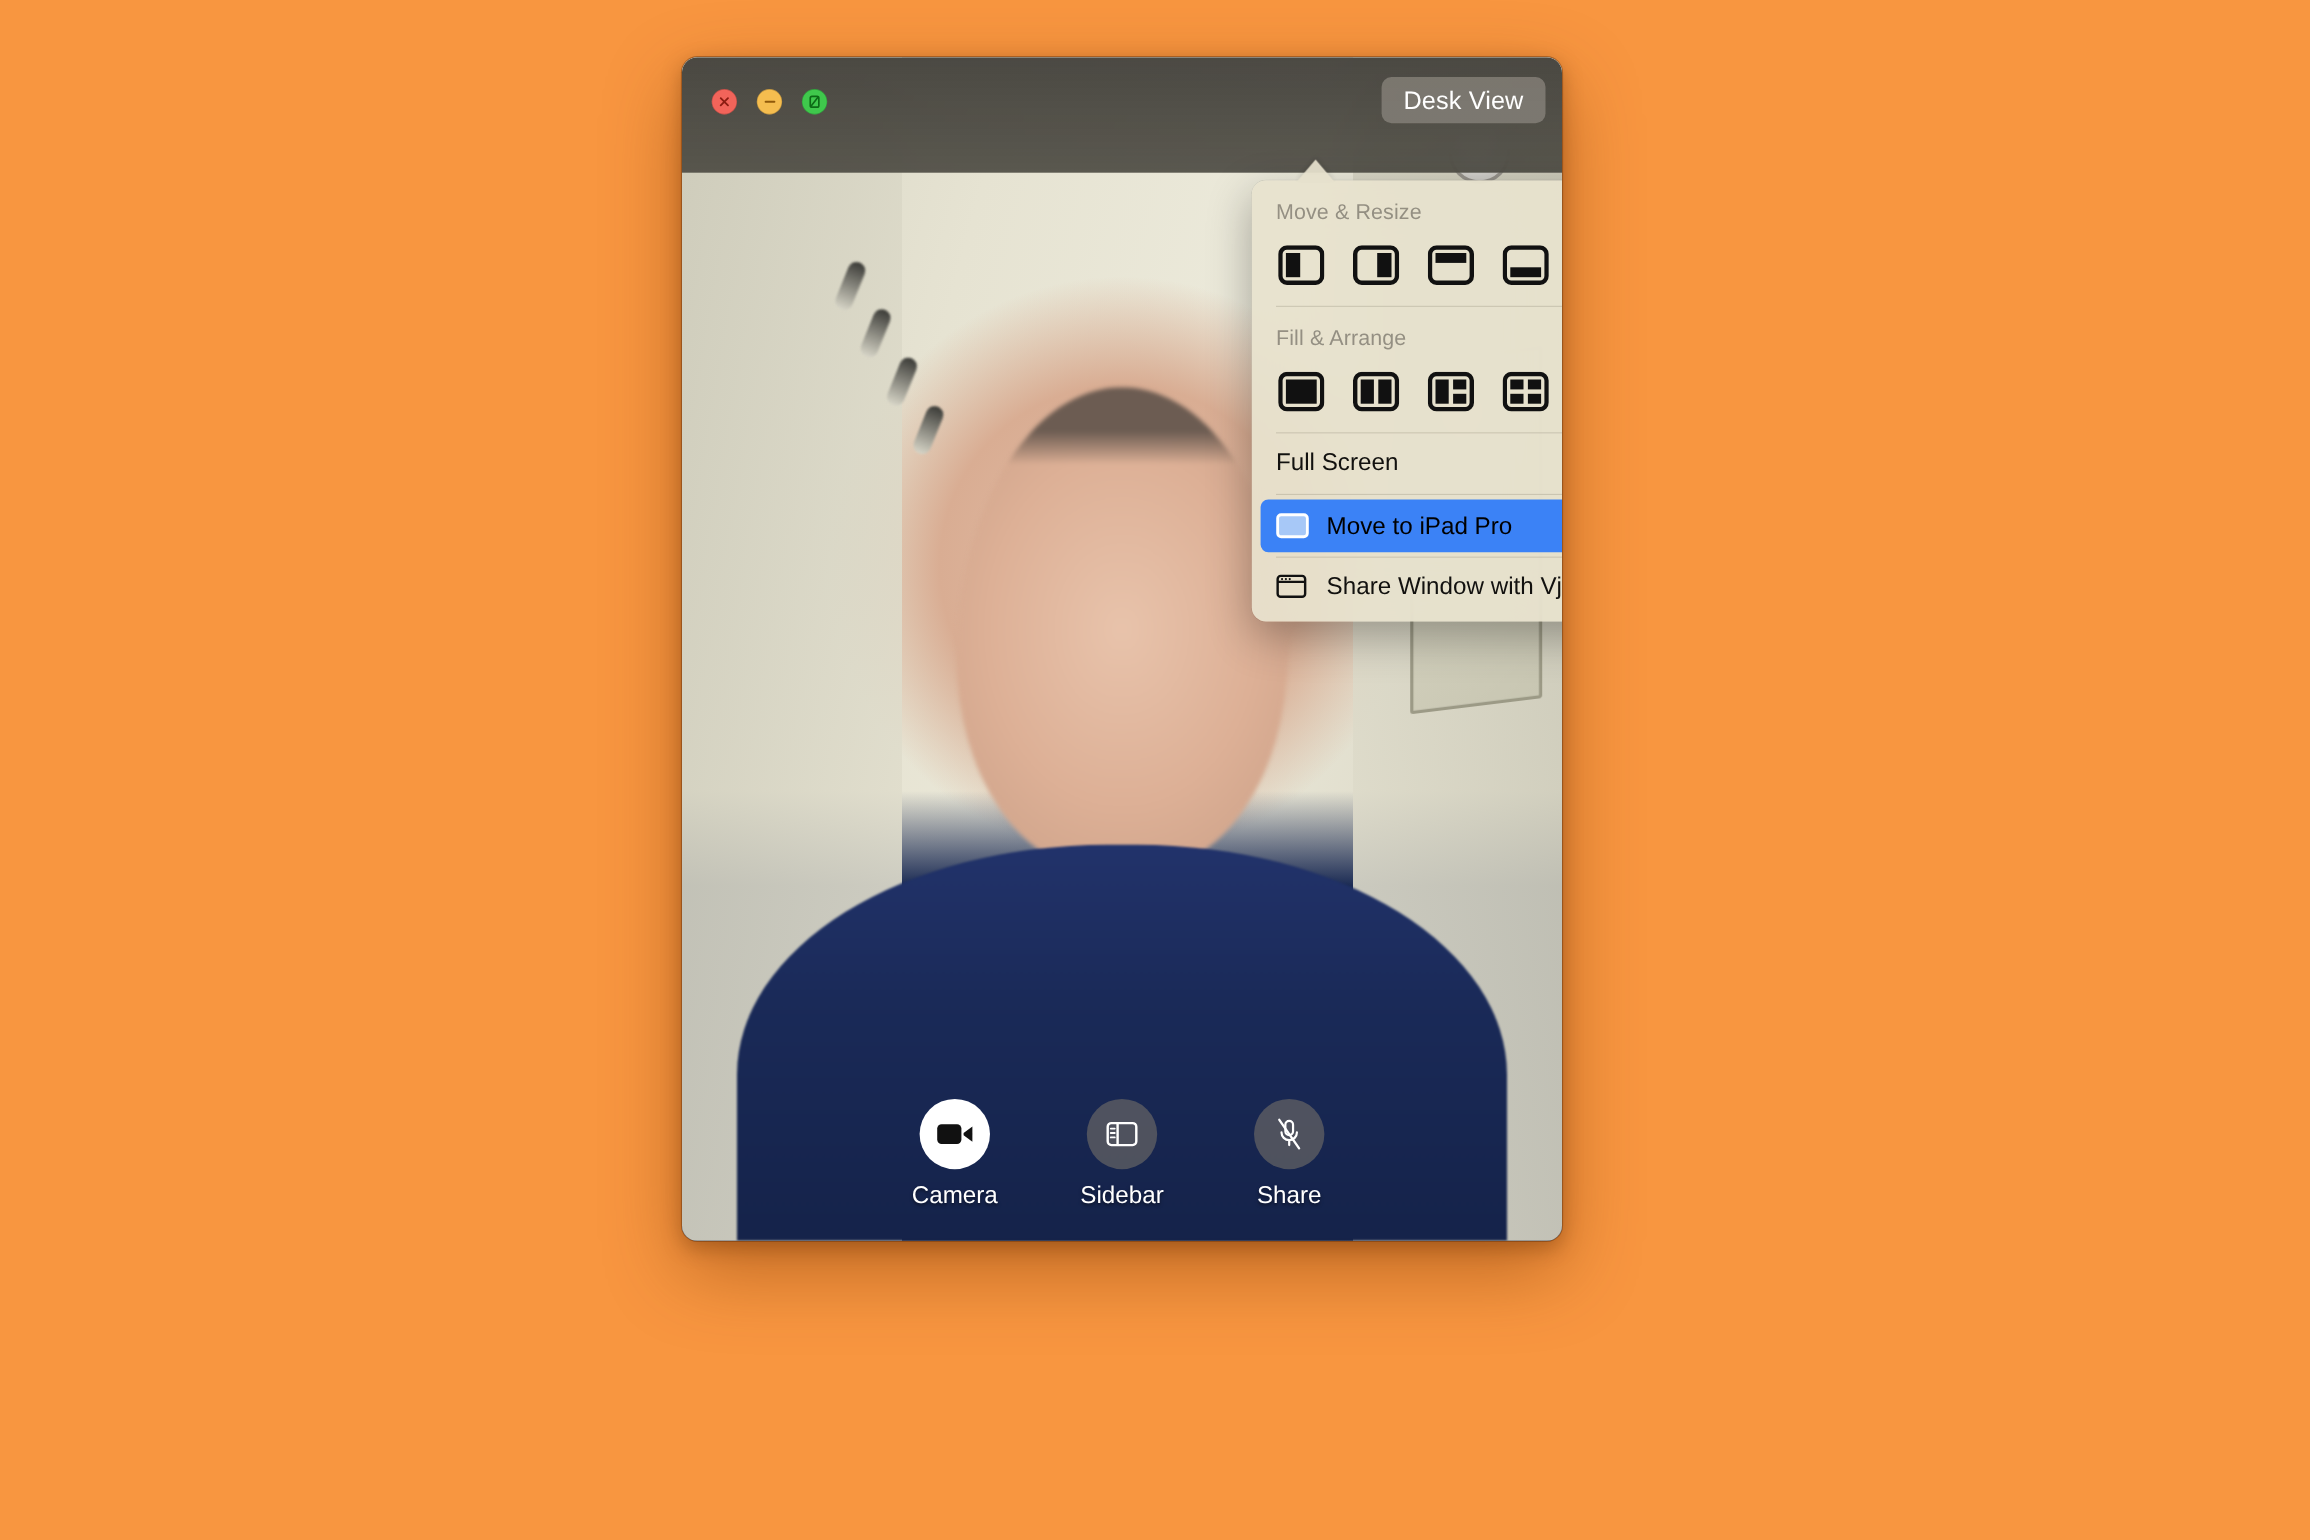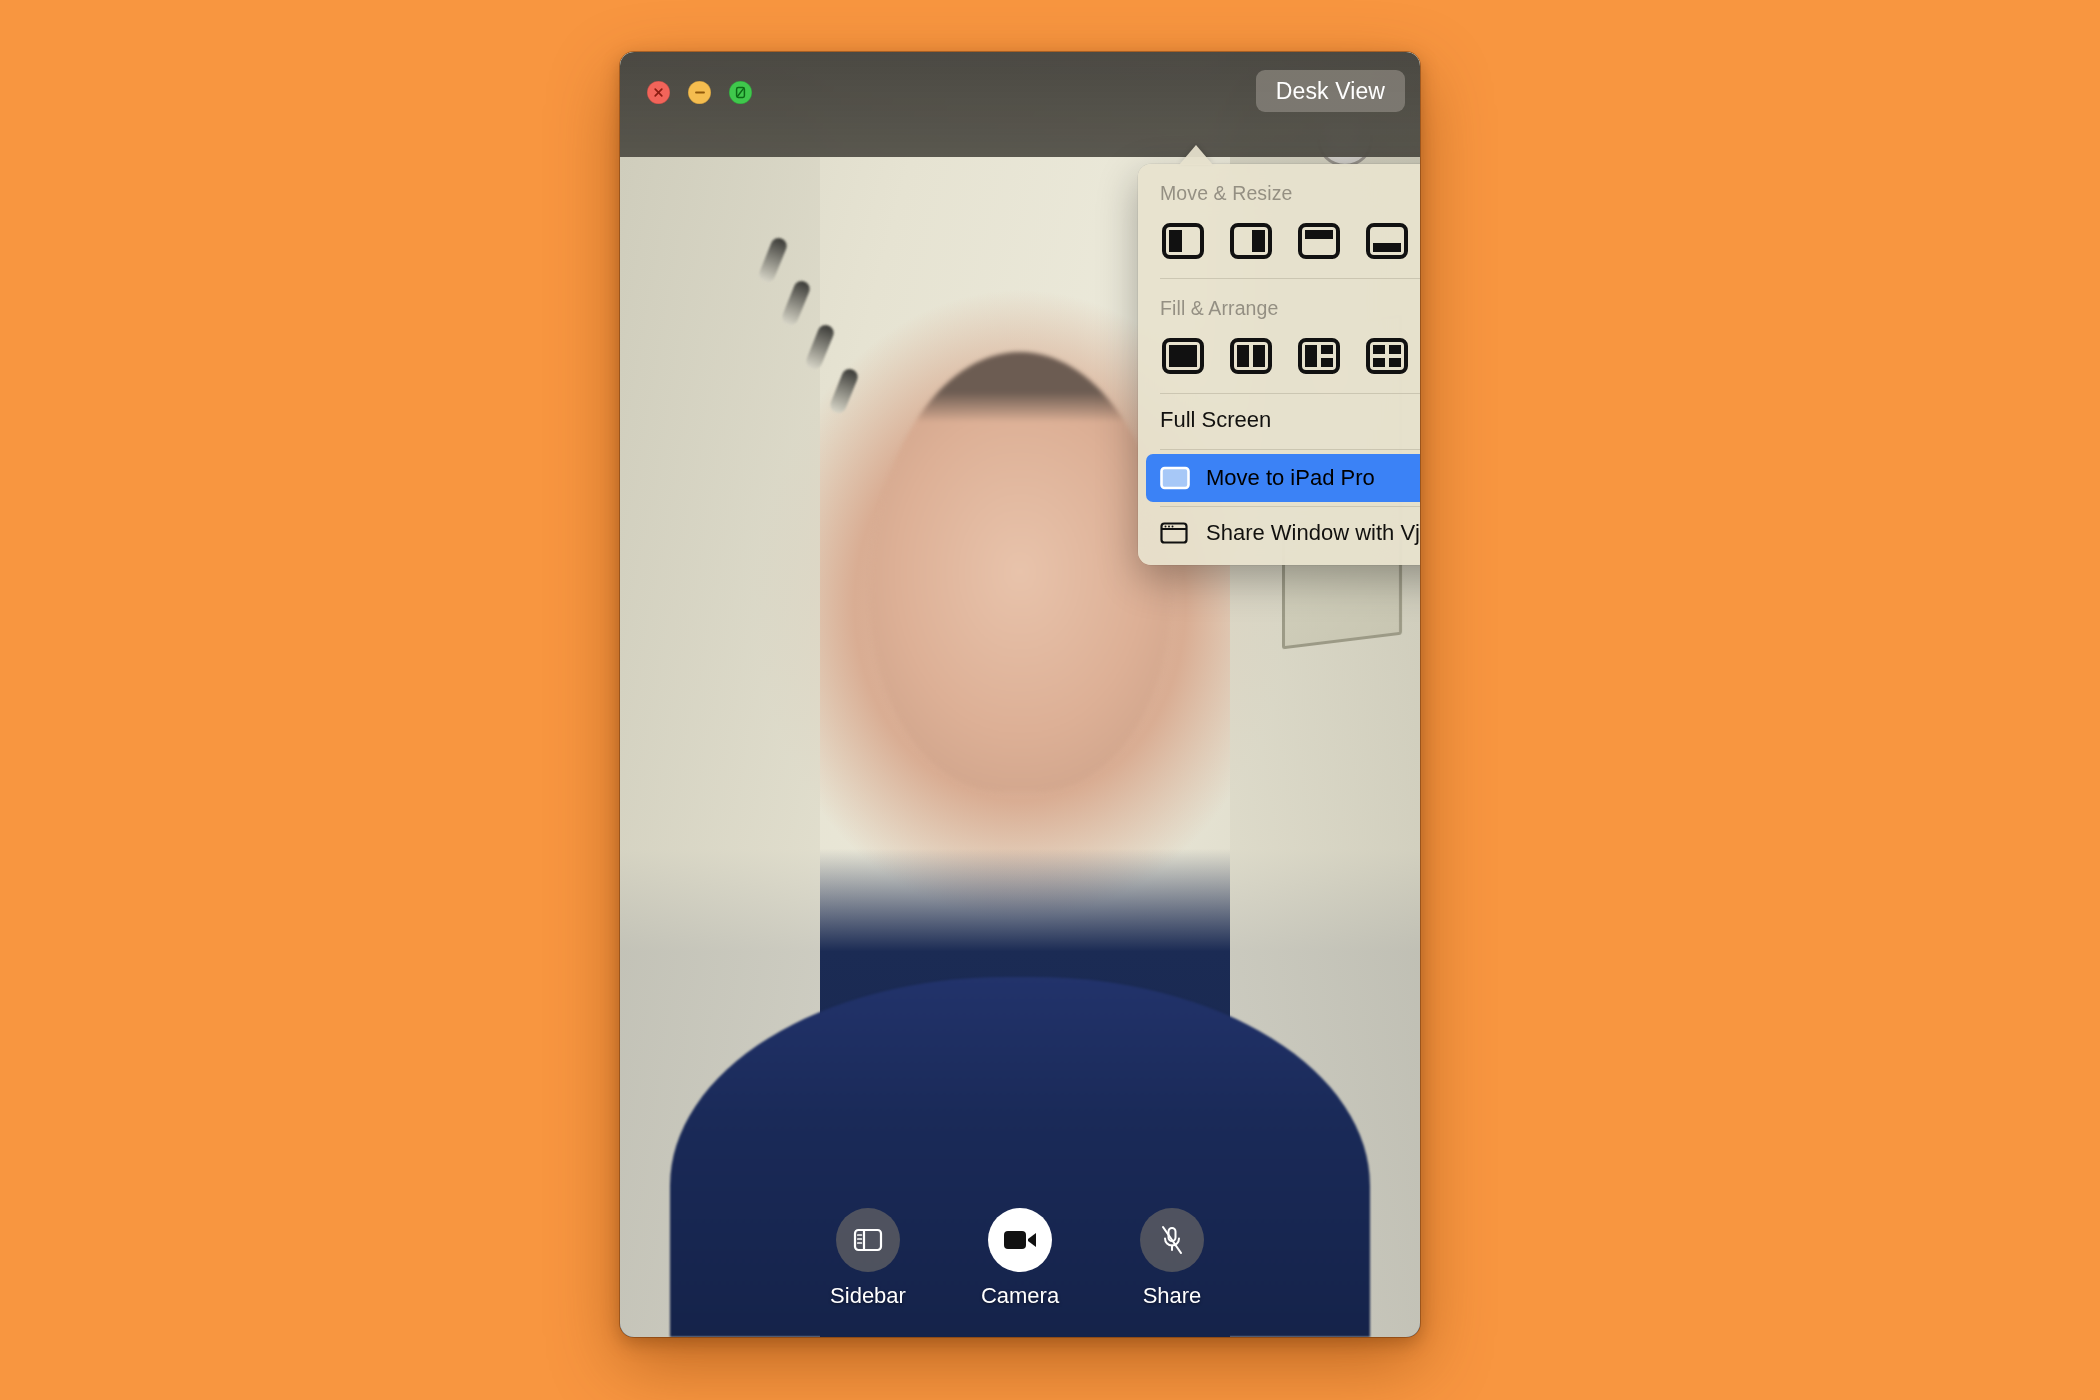--- a/index.html
+++ b/index.html
@@ -15,21 +15,21 @@
     font-family: "Liberation Sans", sans-serif;
     position: relative;
   }
 
   
   #facetime-window {
     position: absolute;
     left: 620px;
     top: 52px;
     width: 800px;
-    height: 1285px;
+    height: 1076px;
     border-radius: 14px;
     overflow: hidden;
     box-shadow: 0 26px 70px rgba(120, 50, 0, .45),
                 0 6px 18px rgba(90, 40, 0, .35),
                 0 0 0 1px rgba(60, 30, 10, .35);
     background: #2a2b33;
   }
 
   
   #main-video {
@@ -408,38 +408,38 @@
           <circle cx="12.5" cy="5.4" r="1" fill="#111"></circle>
         </svg>
       </span>
       <span class="row-label">Share Window with Vjekoslav Čulo</span>
     </div>
   </div>
 
   <div id="control-bar">
 
     <div class="ctrl">
+      <div class="ctrl-circle active">
+        <svg width="34" height="24" viewBox="0 0 34 24">
+          <rect x="1" y="3" width="22" height="18" rx="4" fill="#111"></rect>
+          <path d="M25 11 L33 5 L33 19 L25 13 Z" fill="#111"></path>
+        </svg>
+      </div>
+      <div class="ctrl-label">Camera</div>
+    </div>
+
+    <div class="ctrl">
       <div class="ctrl-circle">
         <svg width="30" height="26" viewBox="0 0 30 26">
           <rect x="2" y="3" width="26" height="20" rx="3.4" fill="none" stroke="#fff" stroke-width="2.2"></rect>
           <path d="M11 3 V23" stroke="#fff" stroke-width="2.2"></path>
           <path d="M4.8 8 H8.4 M4.8 12 H8.4 M4.8 16 H8.4" stroke="#fff" stroke-width="1.7" stroke-linecap="round"></path>
         </svg>
       </div>
       <div class="ctrl-label">Sidebar</div>
-    </div>
-
-    <div class="ctrl">
-      <div class="ctrl-circle active">
-        <svg width="34" height="24" viewBox="0 0 34 24">
-          <rect x="1" y="3" width="22" height="18" rx="4" fill="#111"></rect>
-          <path d="M25 11 L33 5 L33 19 L25 13 Z" fill="#111"></path>
-        </svg>
-      </div>
-      <div class="ctrl-label">Camera</div>
     </div>
 
     <div class="ctrl">
       <div class="ctrl-circle">
         <svg width="26" height="30" viewBox="0 0 26 30">
           <rect x="9.5" y="3" width="7" height="13" rx="3.5" fill="none" stroke="#fff" stroke-width="2"></rect>
           <path d="M6 13.5 A7 7 0 0 0 20 13.5" fill="none" stroke="#fff" stroke-width="2" stroke-linecap="round"></path>
           <path d="M13 20.5 V25" stroke="#fff" stroke-width="2" stroke-linecap="round"></path>
           <path d="M4 2 L22 28" stroke="#fff" stroke-width="2.1" stroke-linecap="round"></path>
         </svg>

